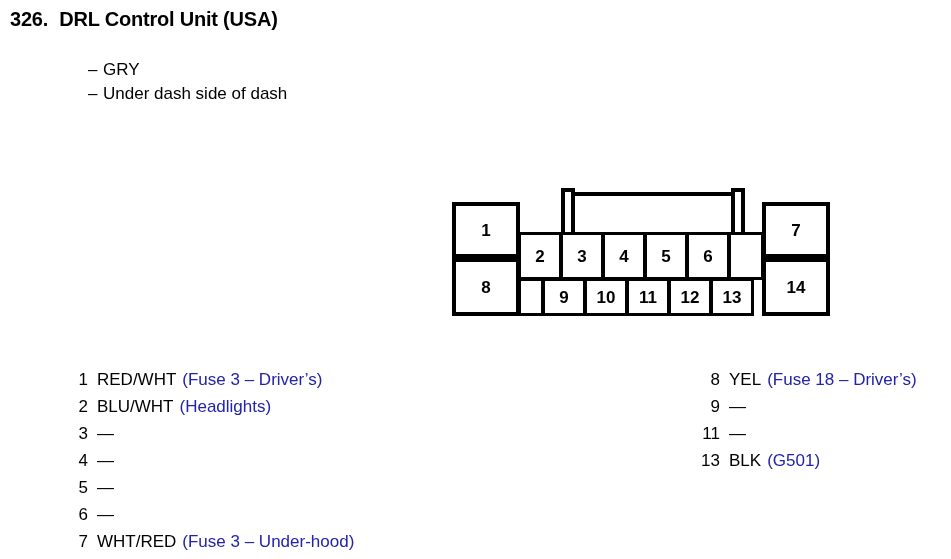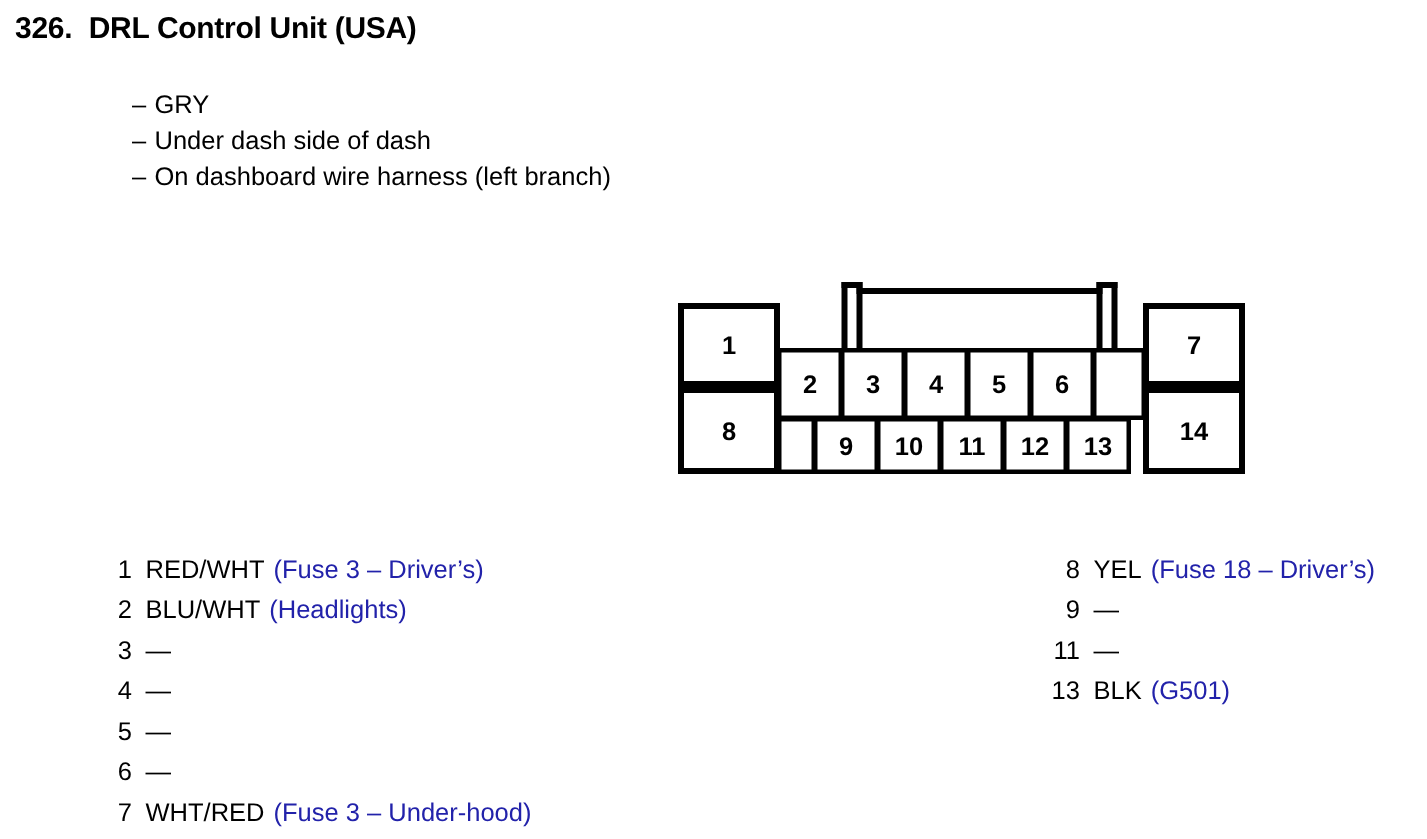--- a/index.html
+++ b/index.html
@@ -125,23 +125,20 @@
   <span class="num">326.</span><span>DRL Control Unit (USA)</span>
 </div>
 
 <div id="location-list">
   <div class="loc-item">
     <span class="loc-dash">–</span><span>GRY</span>
   </div>
   <div class="loc-item">
     <span class="loc-dash">–</span><span>Under dash side of dash</span>
   </div>
-  <div class="loc-item">
-    <span class="loc-dash">–</span><span>On dashboard wire harness (left branch)</span>
-  </div>
 </div>
 
 <div id="connector-diagram">
 
   <div class="tab" style="left:109px; top:0px; width:14px; height:46px;"></div>
   <div class="tab" style="left:279px; top:0px; width:14px; height:46px;"></div>
   <div class="tab-bar" style="left:119px; top:4px; width:164px; height:4px;"></div>
 
   <div class="shape cell" style="left:0px; top:14px; width:68px; height:56px; border-width:4px;">
     <span>1</span>

